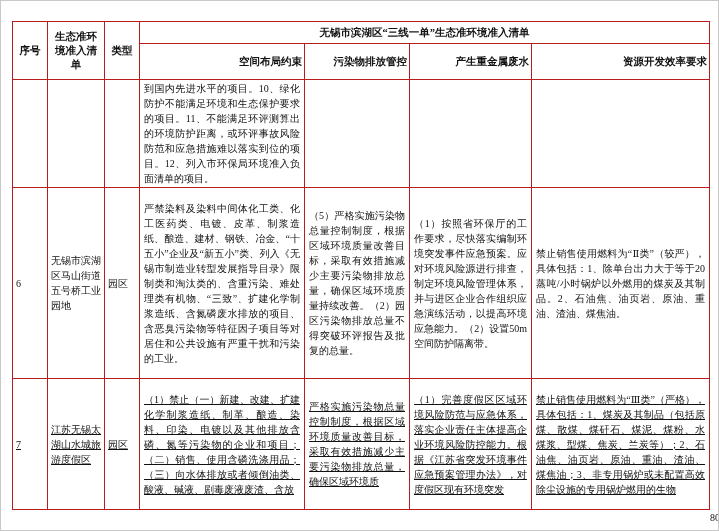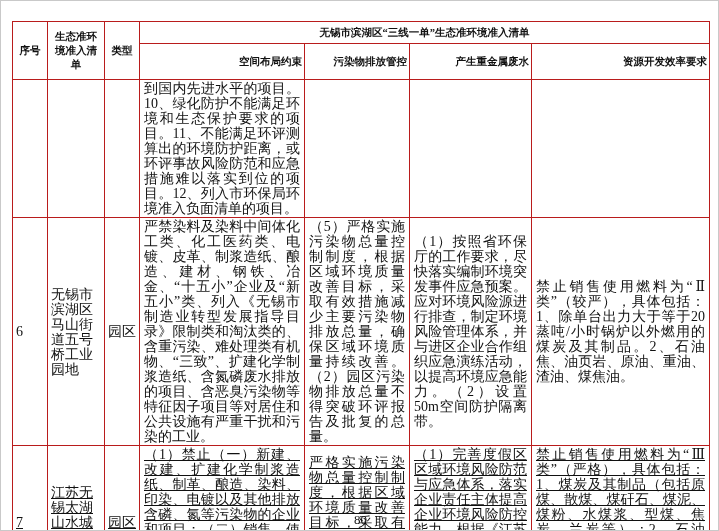--- a/index.html
+++ b/index.html
@@ -31,40 +31,40 @@
     text-align:center;
     vertical-align:middle;
     padding:1px 2px;
     line-height:14px;
   }
   tr.h-title th.title-cell{height:22px;}
   tr.h-sub th{height:36px;text-align:right;}
   
   tbody td{
     vertical-align:middle;
-    font-size:14px;
+    font-size:10px;
     line-height:15px;
     padding:1px 4px;
   }
   td.c-center{
     text-align:left;
     padding:1px 3px;
   }
   td.c-text{
     text-align:justify;
     text-justify:inter-ideograph;
   }
   tr.row-a td{height:108px;}
   tr.row-6 td{height:191px;}
   tr.row-7 td{height:131px;text-decoration:underline;}
   .pageno{
     position:absolute;
     left:0;top:511px;width:719px;
-    text-align:center;
-    font-size:13px;
+    text-align:right;
+    font-size:10px;
     color:#111;
     font-family:"Liberation Serif","DejaVu Serif",serif;
   }
 </style>
 </head>
 <body>
 
 <div class="page">
   <table class="doc">
     <colgroup>

